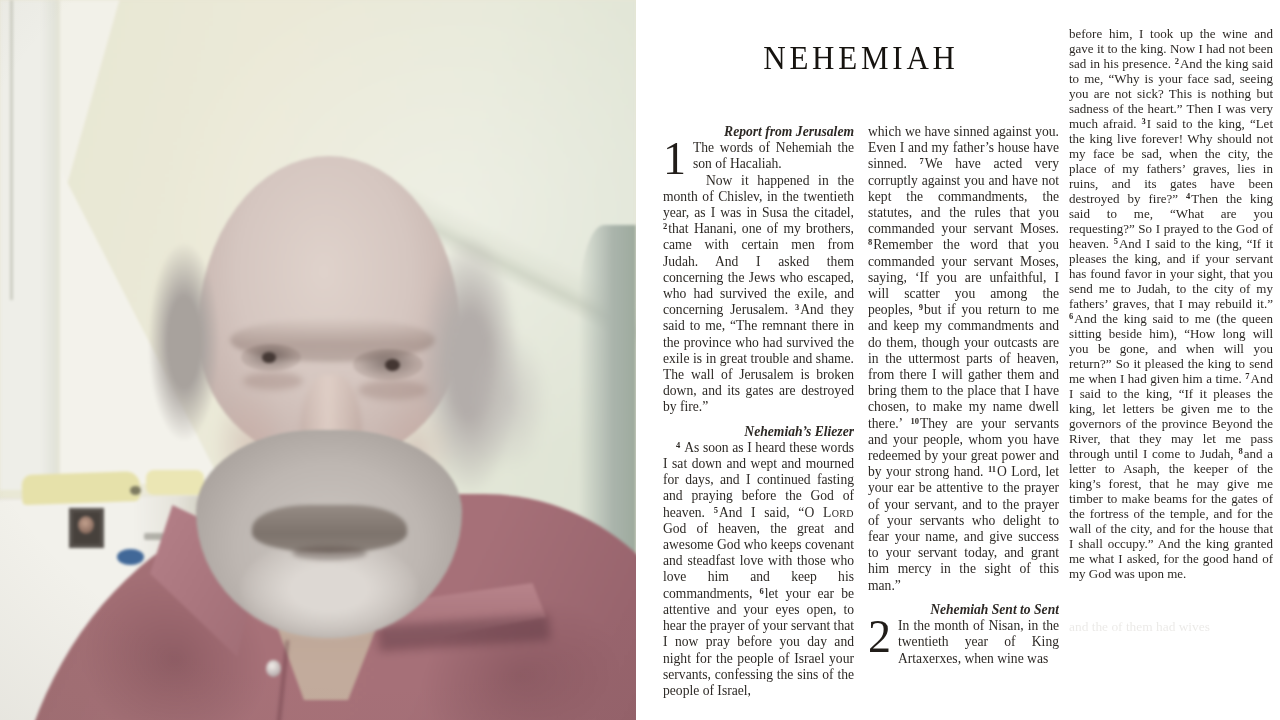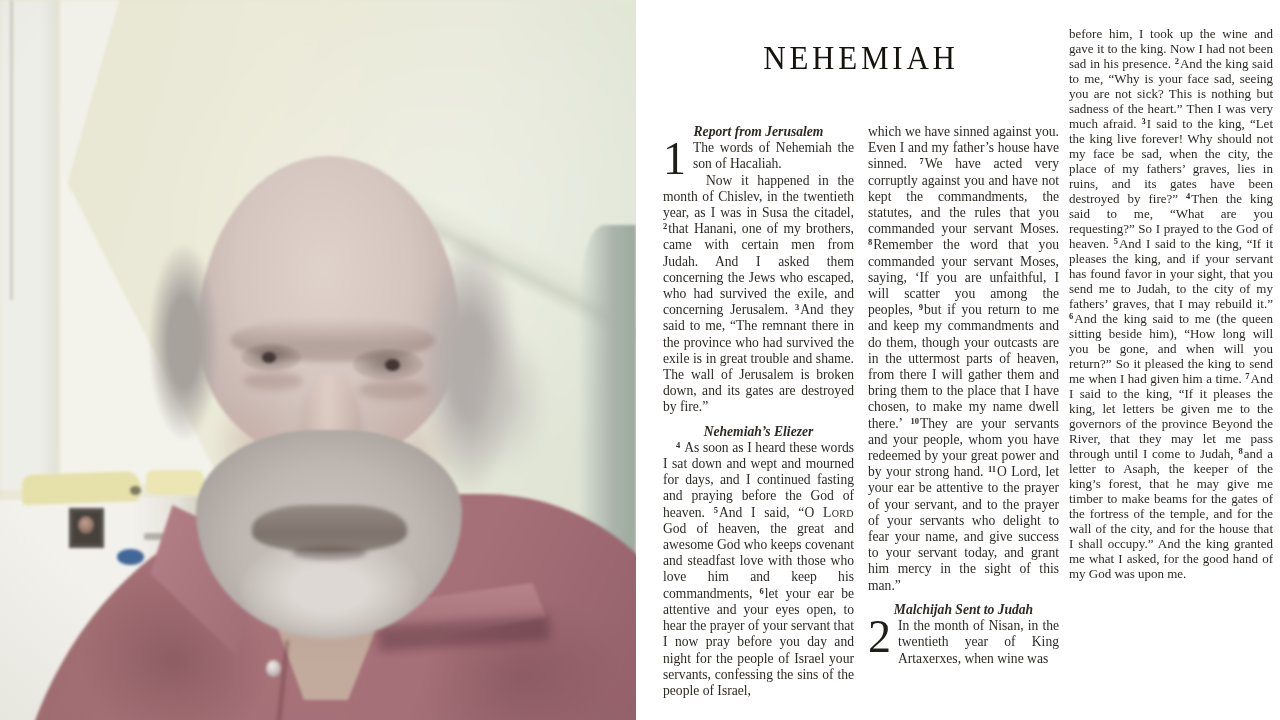--- a/index.html
+++ b/index.html
@@ -119,21 +119,21 @@
   .page{position:absolute;left:636px;top:0;width:644px;height:720px;background:var(--page-bg);
     color:var(--ink)}
   .book-title{position:absolute;left:27px;top:40px;width:396px;text-align:center;
     font-family:"Liberation Serif",serif;font-weight:500;font-size:33px;letter-spacing:4px;
     color:var(--title-ink);transform:scaleX(.94)}
   .col{position:absolute;text-align:justify;overflow:hidden;
     font-family:"Liberation Serif",serif;color:var(--ink)}
   .col1{left:27px;top:124px;width:191px;height:576px;font-size:13.6px;line-height:16.2px}
   .col2{left:232px;top:124px;width:191px;height:578px;font-size:13.6px;line-height:16.2px}
   .col3{left:433px;top:26px;width:204px;height:618px;font-size:13px;line-height:15px}
-  .sect-head{font-style:italic;font-weight:700;text-align:center;margin:8px 0 0 0}
+  .sect-head{font-style:italic;font-weight:700;text-align:right;margin:8px 0 0 0}
   .col .sect-head:first-child{margin-top:0}
   .para{text-indent:13px}
   .noindent{text-indent:0}
   .chapter-open{text-indent:0}
   .dropcap{float:left;font-size:46px;line-height:32px;padding:3px 7px 0 0;color:#211d19;
     font-family:"Liberation Serif",serif}
   sup.vnum{font-size:8.5px;font-weight:700;vertical-align:4px;padding-right:1px;line-height:0}
   .sc{font-variant:small-caps;letter-spacing:.4px}
   .ghost{position:absolute;font-family:"Liberation Serif",serif;font-size:13.4px;
     line-height:16.3px;color:var(--ghost-ink);opacity:.16;filter:blur(.6px);
@@ -201,21 +201,22 @@
     <h1 class="book-title">NEHEMIAH</h1>
     <div class="col col1">
         <div class="sect-head">Report from Jerusalem</div>
         <p class="para chapter-open"><span class="dropcap">1</span>The words of Nehemiah the son of Hacaliah.</p>
         <p class="para">Now it happened in the month of Chislev, in the twentieth year, as I was in Susa the citadel, <sup class="vnum">2</sup>that Hanani, one of my brothers, came with certain men from Judah. And I asked them concerning the Jews who escaped, who had survived the exile, and concerning Jerusalem. <sup class="vnum">3</sup>And they said to me, “The remnant there in the province who had survived the exile is in great trouble and shame. The wall of Jerusalem is broken down, and its gates are destroyed by fire.”</p>
         <div class="sect-head">Nehemiah’s Eliezer</div>
         <p class="para"><sup class="vnum">4</sup> As soon as I heard these words I sat down and wept and mourned for days, and I continued fasting and praying before the God of heaven. <sup class="vnum">5</sup>And I said, “O <span class="sc">Lord</span> God of heaven, the great and awesome God who keeps covenant and steadfast love with those who love him and keep his commandments, <sup class="vnum">6</sup>let your ear be attentive and your eyes open, to hear the prayer of your servant that I now pray before you day and night for the people of Israel your servants, confessing the sins of the people of Israel,</p>
       </div>
     <div class="col col2">
         <p class="para noindent">which we have sinned against you. Even I and my father’s house have sinned. <sup class="vnum">7</sup>We have acted very corruptly against you and have not kept the commandments, the statutes, and the rules that you commanded your servant Moses. <sup class="vnum">8</sup>Remember the word that you commanded your servant Moses, saying, ‘If you are unfaithful, I will scatter you among the peoples, <sup class="vnum">9</sup>but if you return to me and keep my commandments and do them, though your outcasts are in the uttermost parts of heaven, from there I will gather them and bring them to the place that I have chosen, to make my name dwell there.’ <sup class="vnum">10</sup>They are your servants and your people, whom you have redeemed by your great power and by your strong hand. <sup class="vnum">11</sup>O Lord, let your ear be attentive to the prayer of your servant, and to the prayer of your servants who delight to fear your name, and give success to your servant today, and grant him mercy in the sight of this man.”</p>
-        <div class="sect-head">Malchijah Sent to Judah</div>
+        <div class="sect-head">Nehemiah Sent to Sent</div>
         <p class="para chapter-open"><span class="dropcap">2</span>In the month of Nisan, in the twentieth year of King Artaxerxes, when wine was</p>
       </div>
     <div class="col col3">
         <p class="para noindent">before him, I took up the wine and gave it to the king. Now I had not been sad in his presence. <sup class="vnum">2</sup>And the king said to me, “Why is your face sad, seeing you are not sick? This is nothing but sadness of the heart.” Then I was very much afraid. <sup class="vnum">3</sup>I said to the king, “Let the king live forever! Why should not my face be sad, when the city, the place of my fathers’ graves, lies in ruins, and its gates have been destroyed by fire?” <sup class="vnum">4</sup>Then the king said to me, “What are you requesting?” So I prayed to the God of heaven. <sup class="vnum">5</sup>And I said to the king, “If it pleases the king, and if your servant has found favor in your sight, that you send me to Judah, to the city of my fathers’ graves, that I may rebuild it.” <sup class="vnum">6</sup>And the king said to me (the queen sitting beside him), “How long will you be gone, and when will you return?” So it pleased the king to send me when I had given him a time. <sup class="vnum">7</sup>And I said to the king, “If it pleases the king, let letters be given me to the governors of the province Beyond the River, that they may let me pass through until I come to Judah, <sup class="vnum">8</sup>and a letter to Asaph, the keeper of the king’s forest, that he may give me timber to make beams for the gates of the fortress of the temple, and for the wall of the city, and for the house that I shall occupy.” And the king granted me what I asked, for the good hand of my God was upon me.</p>
       </div>
+    <div class="ghost ghost-c3">and the of them had wives</div>
   </div>
 
 </div>
 
 </body></html>

